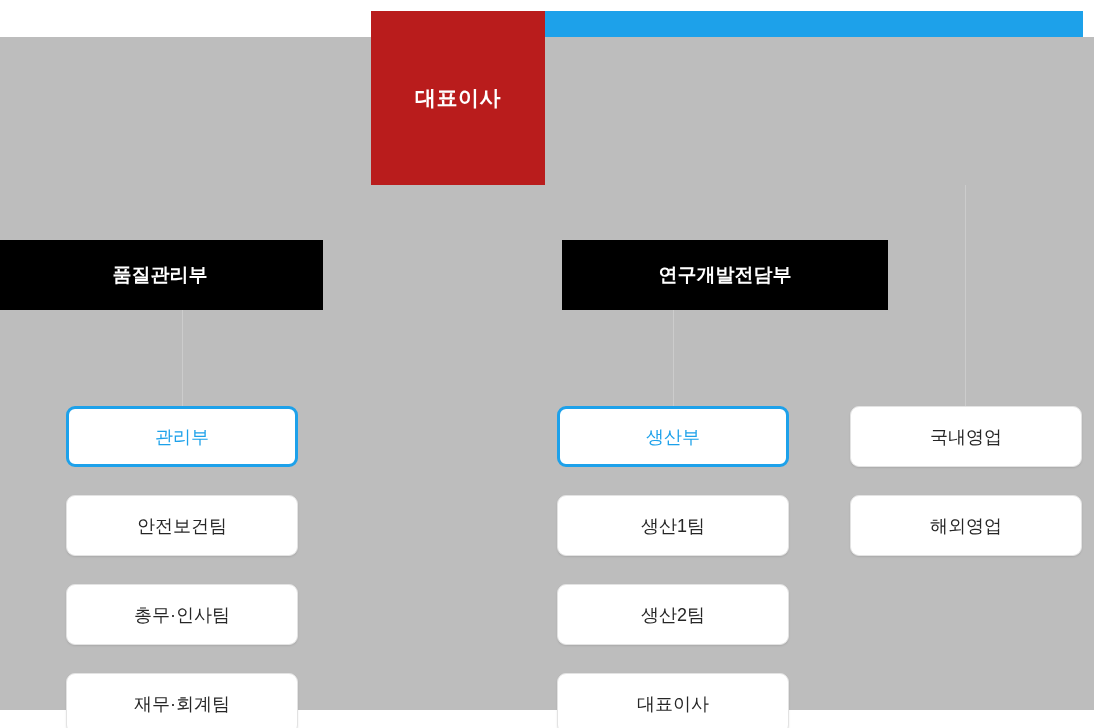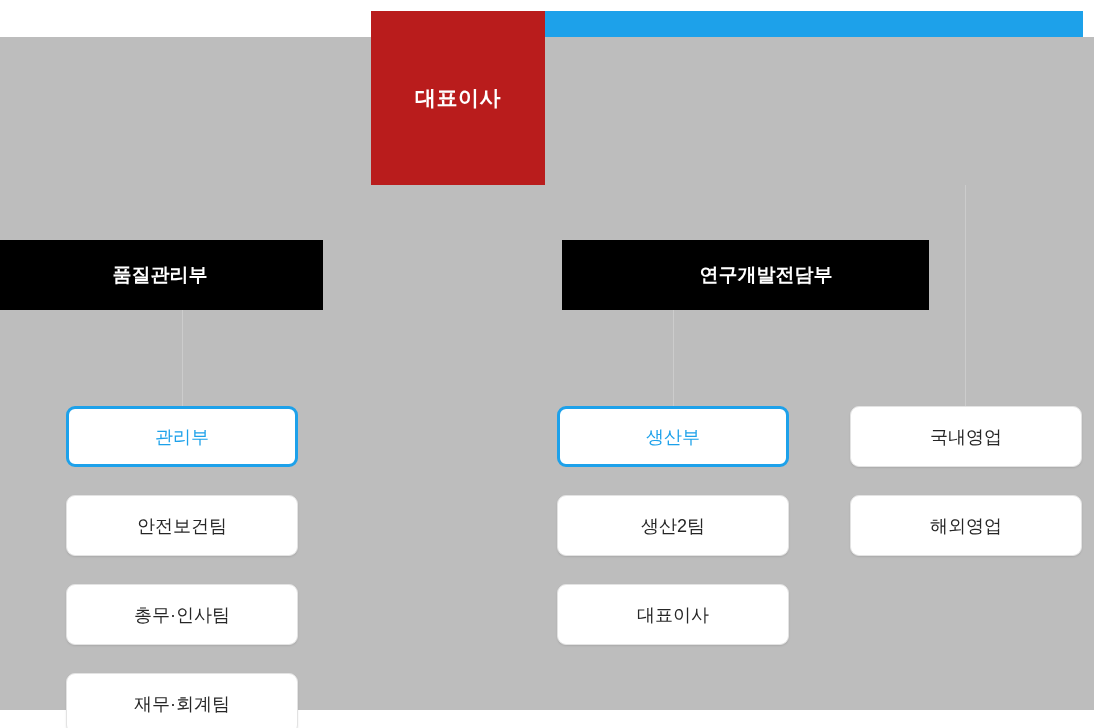--- a/index.html
+++ b/index.html
@@ -72,21 +72,20 @@
   }
   .dept-black.qc {
     left: -3px;
     top: 240px;
     width: 326px;
   }
   .dept-black.rnd {
     left: 562px;
     top: 240px;
     width: 326px;
-    padding-left: 41px;
   }
 
   
   .connector {
     position: absolute;
     background: #cccccc;
     width: 1px;
   }
 
   
@@ -160,20 +159,23 @@
     <div class="card">
       <span>재무·회계팀</span>
     </div>
   </div>
 
   <div class="col col-mid">
     <div class="card head">
       <span>생산부</span>
     </div>
     <div class="card">
+      <span>생산1팀</span>
+    </div>
+    <div class="card">
       <span>생산2팀</span>
     </div>
     <div class="card">
       <span>대표이사</span>
     </div>
   </div>
 
   <div class="col col-right">
     <div class="card">
       <span>국내영업</span>

